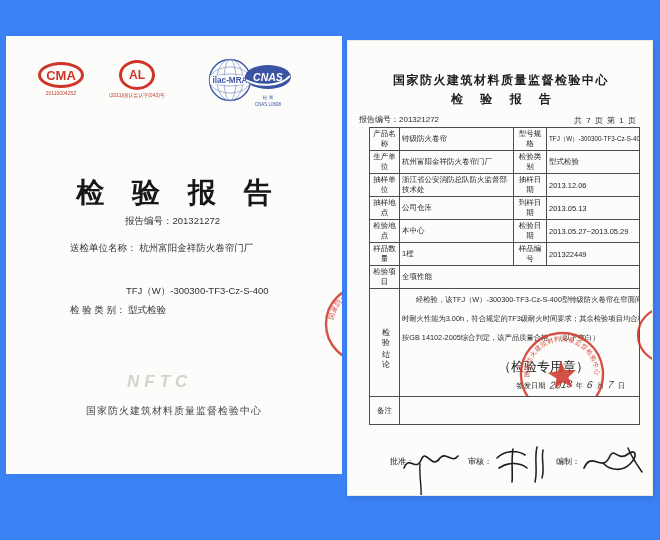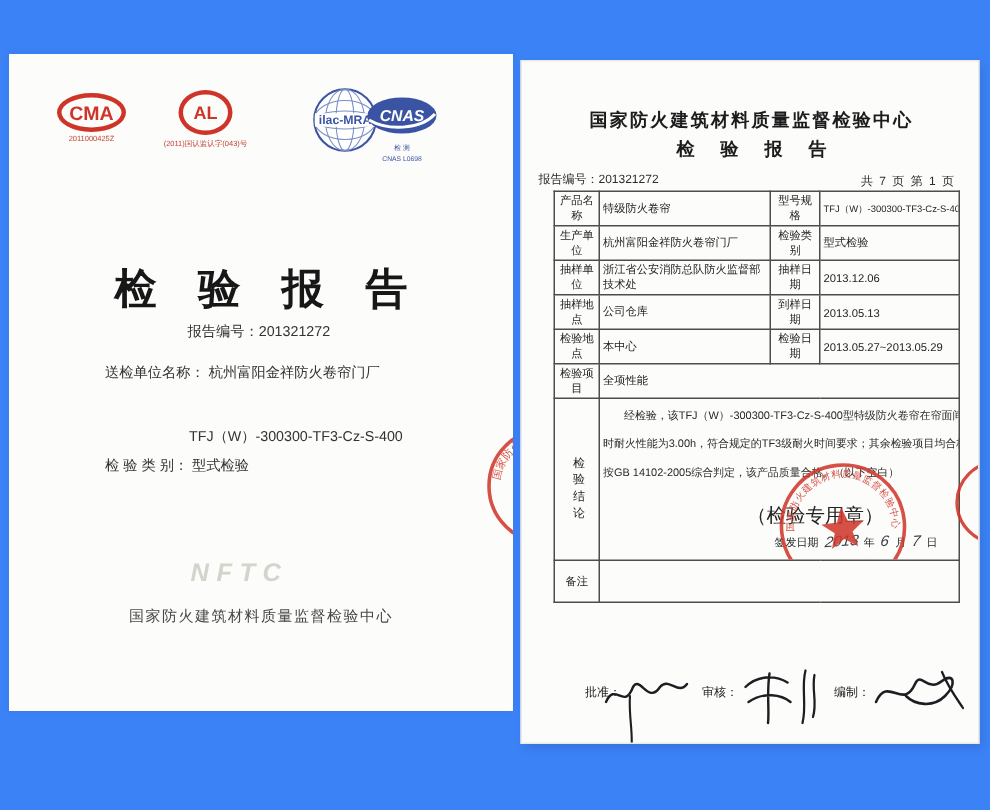--- a/index.html
+++ b/index.html
@@ -187,20 +187,26 @@
         <td class="lbl">抽样地点</td>
         <td class="val">公司仓库</td>
         <td class="lbl">到样日期</td>
         <td class="val">2013.05.13</td>
       </tr>
       <tr style="height:17px">
         <td class="lbl">检验地点</td>
         <td class="val">本中心</td>
         <td class="lbl">检验日期</td>
         <td class="val">2013.05.27~2013.05.29</td>
+      </tr>
+      <tr style="height:17px">
+        <td class="lbl">样品数量</td>
+        <td class="val">1樘</td>
+        <td class="lbl">样品编号</td>
+        <td class="val">201322449</td>
       </tr>
       <tr style="height:17px">
         <td class="lbl">检验项目</td>
         <td class="val" colspan="3">全项性能</td>
       </tr>
       <tr style="height:108px">
         <td class="lbl vert">
           <div class="vert-inner">检验结论</div>
         </td>
         <td class="conc-cell" colspan="3">

